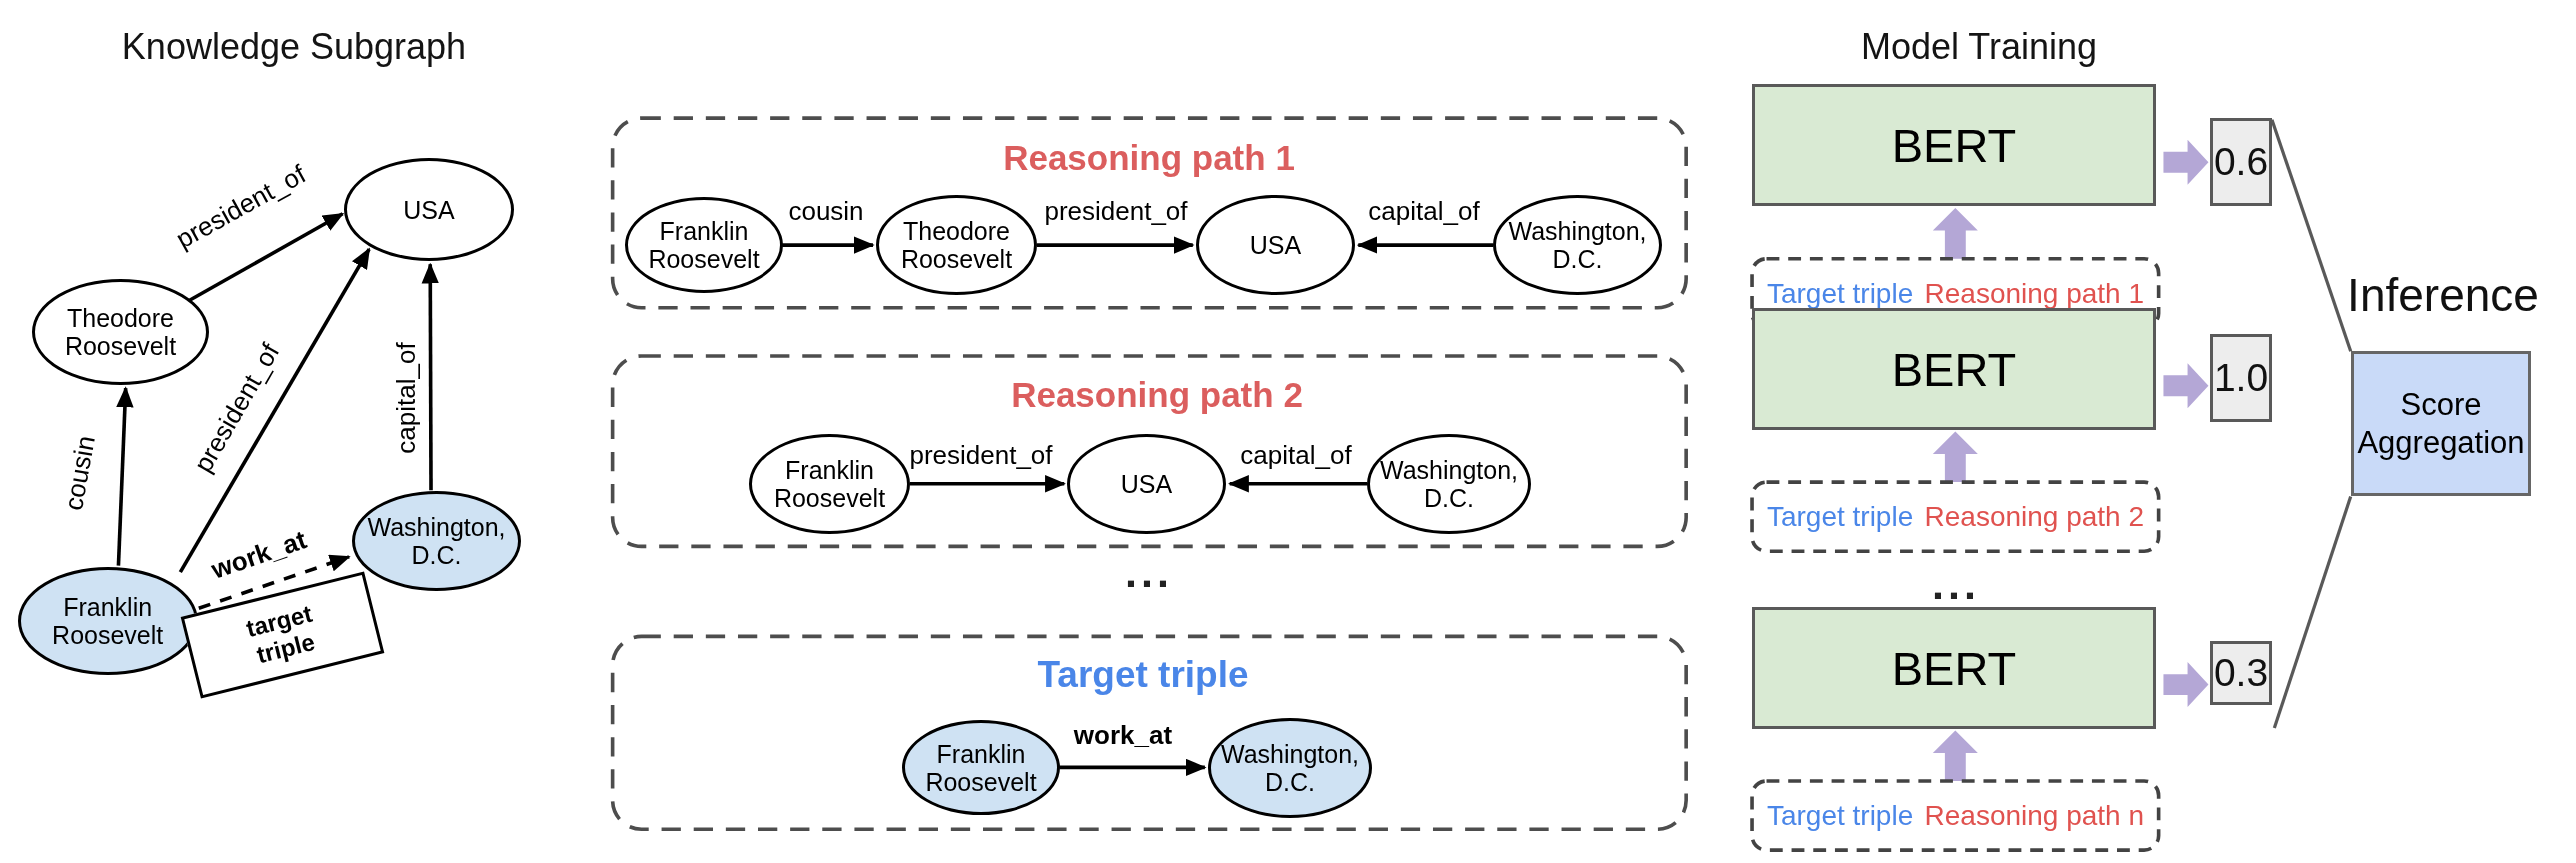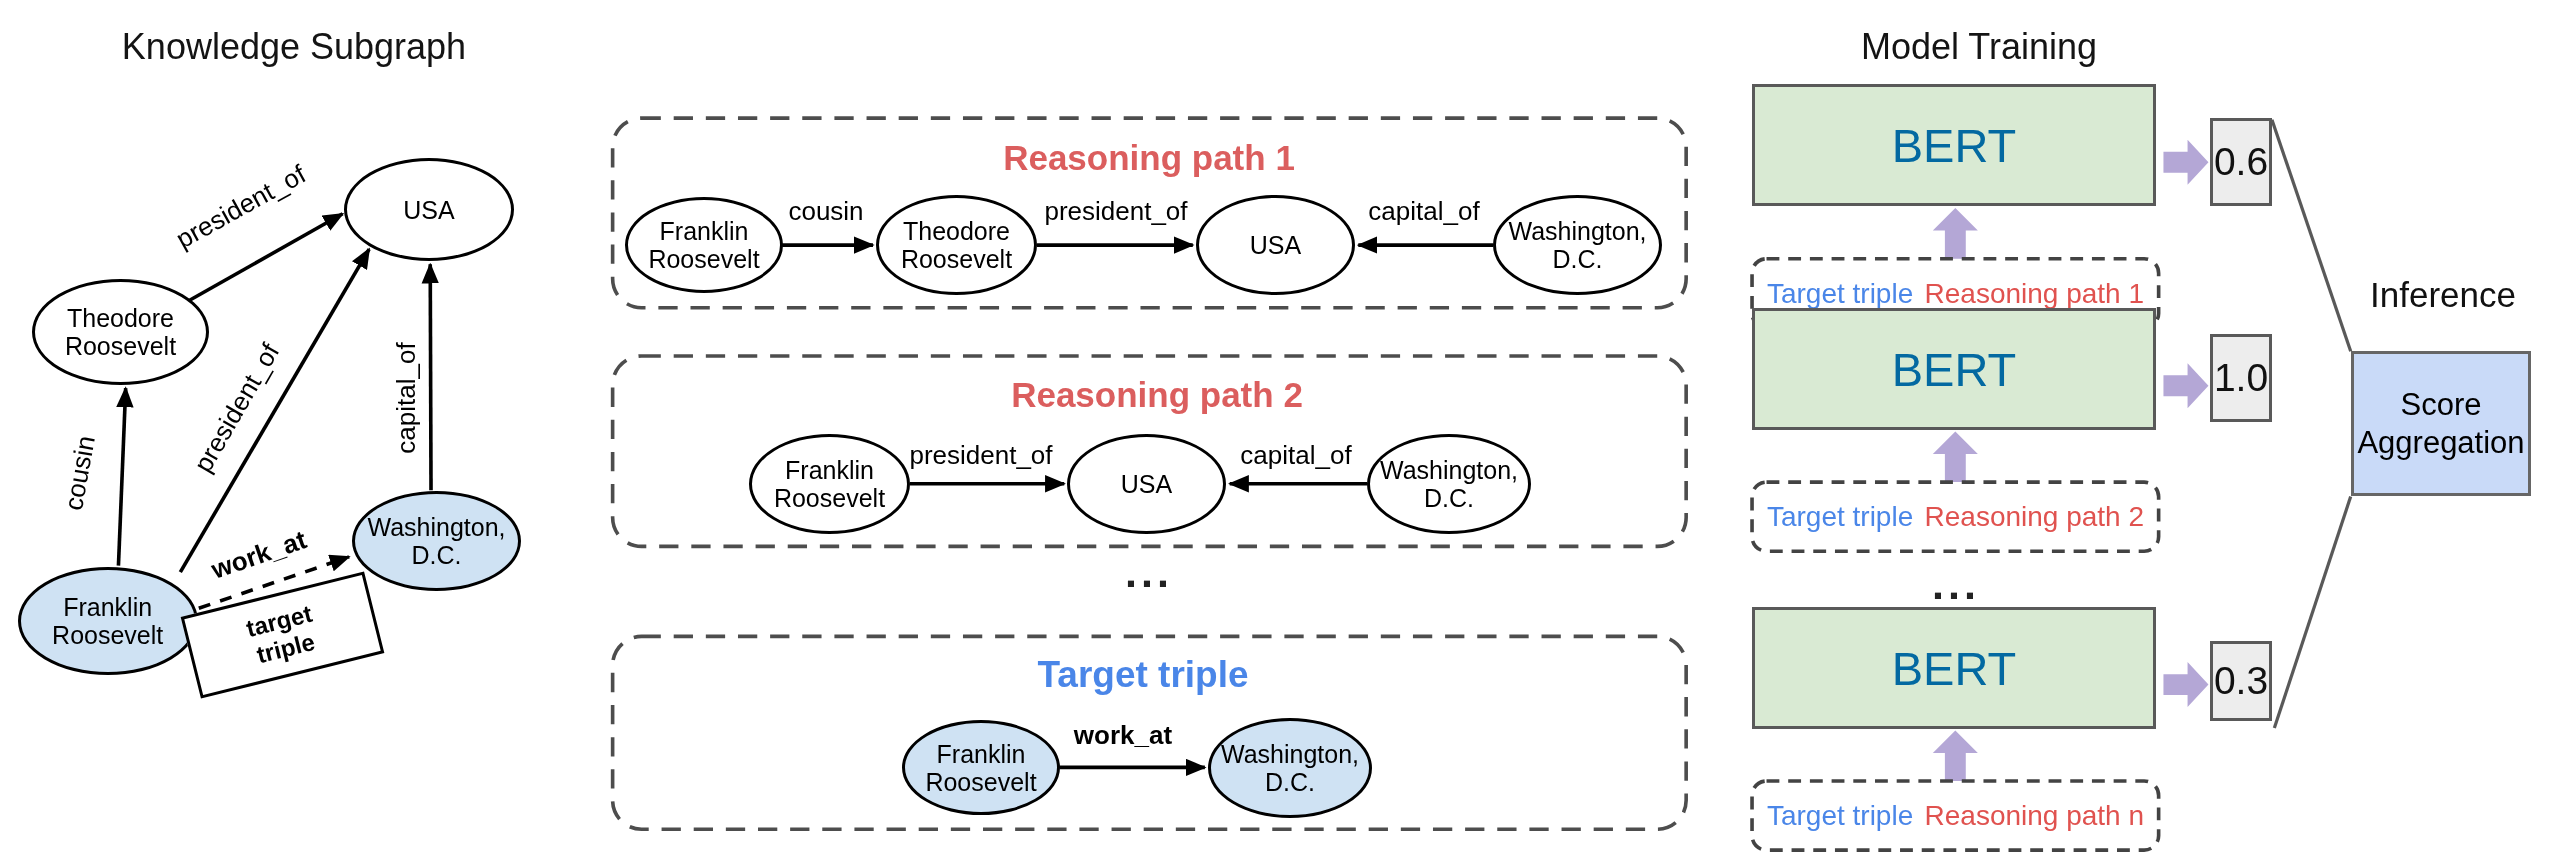--- a/index.html
+++ b/index.html
@@ -27,39 +27,39 @@
     position:absolute;transform:translate(-50%,-50%);font-size:35px;font-weight:bold;
     color:#db5e5e;white-space:nowrap;
   }
   .pathtitle.blue{color:#4a86e8;font-size:37px;}
   .dots{
     position:absolute;transform:translate(-50%,-50%);font-size:43px;font-weight:bold;
     letter-spacing:4px;color:#222;
   }
   .bert{
     position:absolute;box-sizing:border-box;background:#d9ead3;border:3.2px solid #595959;
-    display:flex;align-items:center;justify-content:center;font-size:47px;color:#0369a1;
+    display:flex;align-items:center;justify-content:center;font-size:47px;color:#000000;
   }
   .score{
     position:absolute;box-sizing:border-box;background:#ededed;border:3.2px solid #595959;
     display:flex;align-items:center;justify-content:center;font-size:39px;color:#111;
   }
   .inputbox{
     position:absolute;display:flex;align-items:center;justify-content:center;
     font-size:28px;font-weight:normal;white-space:nowrap;
   }
   .inputbox .blue{color:#4a86e8;}
   .inputbox .red{color:#e0524f;margin-left:11.3px;}
   .aggbox{
     position:absolute;box-sizing:border-box;background:#c9daf8;border:3.2px solid #666;
     display:flex;flex-direction:column;align-items:center;justify-content:center;
     font-size:31px;line-height:1.2;color:#000;text-align:center;
   }
   .inflabel{
-    position:absolute;transform:translate(-50%,-50%);font-size:35px;color:#111;white-space:nowrap;
+    position:absolute;transform:translate(-50%,-50%);font-size:46px;color:#111;white-space:nowrap;
   }
   .ttbox{
     position:absolute;box-sizing:border-box;border:3.2px solid #000;background:#fff;
     display:flex;flex-direction:column;align-items:center;justify-content:center;
     font-size:24px;font-weight:bold;line-height:1.15;text-align:center;
   }
 </style>
 </head>
 <body>
 
@@ -157,21 +157,21 @@
   <div class="bert" style="left:1752px;top:308px;width:404px;height:122px;">BERT</div>
   <div class="score" style="left:2210px;top:334px;width:62px;height:88px;">1.0</div>
   <div class="inputbox" style="left:1752px;top:482px;width:407px;height:69px;">
     <span class="blue">Target triple</span>
     <span class="red">Reasoning path 2</span>
   </div>
 
   <div class="dots" style="left:1956px;top:584px;">...</div>
 
   <div class="bert" style="left:1752px;top:607px;width:404px;height:122px;">BERT</div>
-  <div class="score" style="left:2210px;top:641px;width:62px;height:80px;">0.3</div>
+  <div class="score" style="left:2210px;top:641px;width:62px;height:64px;">0.3</div>
   <div class="inputbox" style="left:1752px;top:781px;width:407px;height:69px;">
     <span class="blue">Target triple</span>
     <span class="red">Reasoning path n</span>
   </div>
 
   <div class="inflabel" style="left:2443px;top:295px;">Inference</div>
   <div class="aggbox" style="left:2351px;top:351px;width:180px;height:145px;">
     <div>Score</div>
     <div>Aggregation</div>
   </div>

